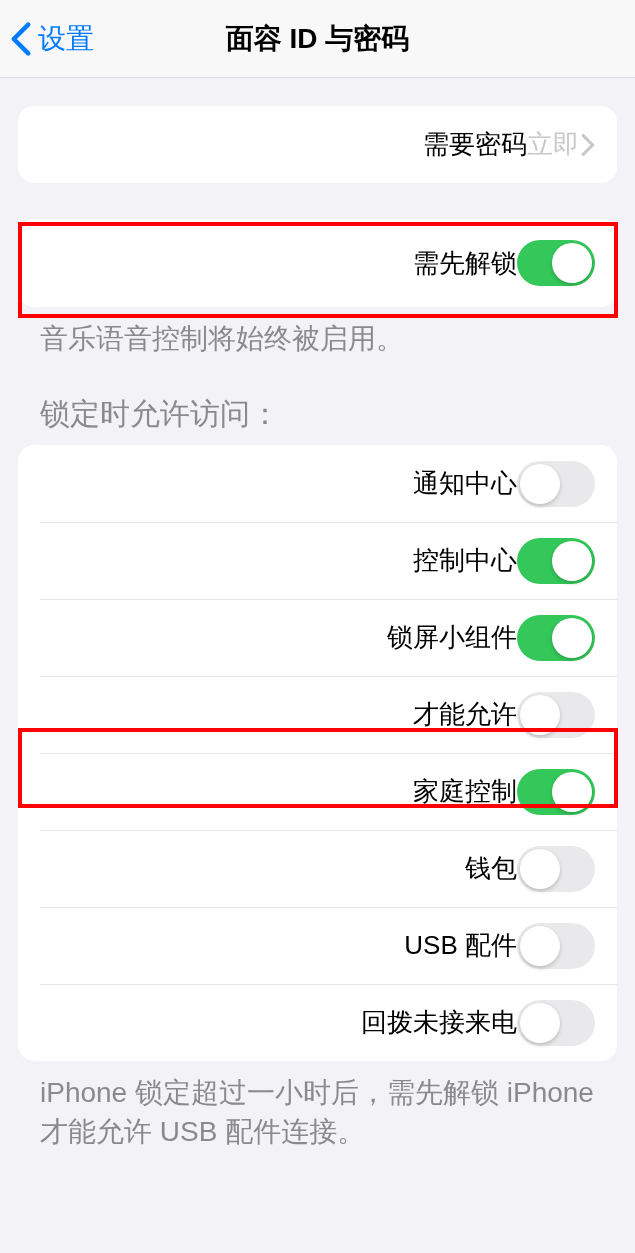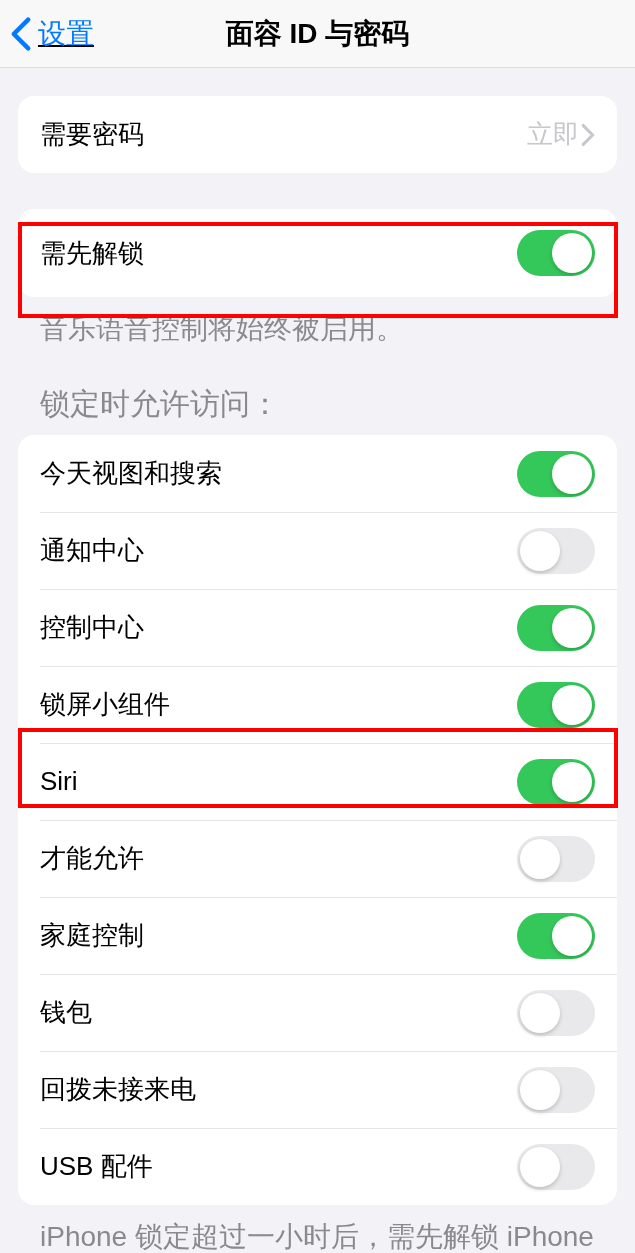--- a/index.html
+++ b/index.html
@@ -9,27 +9,26 @@
       -webkit-font-smoothing: antialiased;
     }
     body {
       font-family: -apple-system, "PingFang SC", "Helvetica Neue", sans-serif;
       background: #f2f2f7;
       width: 635px;
       height: 1253px;
       overflow: hidden;
     }
     .navbar {
-      height: 68px;
+      height: 78px;
       background: #f8f8f8;
       border-bottom: 1px solid #dedede;
       display: flex;
       align-items: center;
       position: relative;
-      text-decoration: underline;
     }
     .back-button {
       display: flex;
       align-items: center;
       padding-left: 10px;
       color: #007aff;
       font-size: 28px;
       cursor: pointer;
     }
     .back-chevron {
@@ -53,21 +52,21 @@
       margin: 28px 18px 0 18px;
     }
     .group-card {
       background: #fff;
       border-radius: 16px;
       overflow: hidden;
     }
     .row {
       display: flex;
       align-items: center;
-      justify-content: space-between;
+      justify-content: flex-end;
       padding: 0 22px;
       height: 77px;
       position: relative;
     }
     .row + .row::before {
       content: "";
       position: absolute;
       top: 0;
       left: 22px;
       right: 0;
@@ -196,75 +195,63 @@
         </div>
       </div>
     </div>
     <div class="footer-text">音乐语音控制将始终被启用。</div>
   </div>
 
   <div class="group tight">
     <div class="header-text">锁定时允许访问：</div>
     <div class="group-card" id="lock-access-card">
         <div class="row">
-          <span class="row-label">今天视图和搜索</span>
-          <div class="toggle on">
-            <div class="toggle-knob"></div>
-          </div>
-        </div>
-        <div class="row">
           <span class="row-label">通知中心</span>
           <div class="toggle off">
             <div class="toggle-knob"></div>
           </div>
         </div>
         <div class="row">
           <span class="row-label">控制中心</span>
           <div class="toggle on">
             <div class="toggle-knob"></div>
           </div>
         </div>
         <div class="row">
           <span class="row-label">锁屏小组件</span>
           <div class="toggle on">
             <div class="toggle-knob"></div>
           </div>
         </div>
         <div class="row">
-          <span class="row-label">Siri</span>
-          <div class="toggle on">
-            <div class="toggle-knob"></div>
-          </div>
-        </div>
-        <div class="row">
           <span class="row-label">才能允许</span>
           <div class="toggle off">
             <div class="toggle-knob"></div>
           </div>
         </div>
         <div class="row">
           <span class="row-label">家庭控制</span>
           <div class="toggle on">
             <div class="toggle-knob"></div>
           </div>
         </div>
         <div class="row">
           <span class="row-label">钱包</span>
           <div class="toggle off">
             <div class="toggle-knob"></div>
           </div>
         </div>
         <div class="row">
+          <span class="row-label">USB 配件</span>
+          <div class="toggle off">
+            <div class="toggle-knob"></div>
+          </div>
+        </div>
+        <div class="row">
           <span class="row-label">回拨未接来电</span>
-          <div class="toggle off">
-            <div class="toggle-knob"></div>
-          </div>
-        </div>
-        <div class="row">
-          <span class="row-label">USB 配件</span>
           <div class="toggle off">
             <div class="toggle-knob"></div>
           </div>
         </div>
       </div>
     <div class="footer-text">iPhone 锁定超过一小时后，需先解锁 iPhone 才能允许 USB 配件连接。</div>
   </div>
 
 </div>
 

